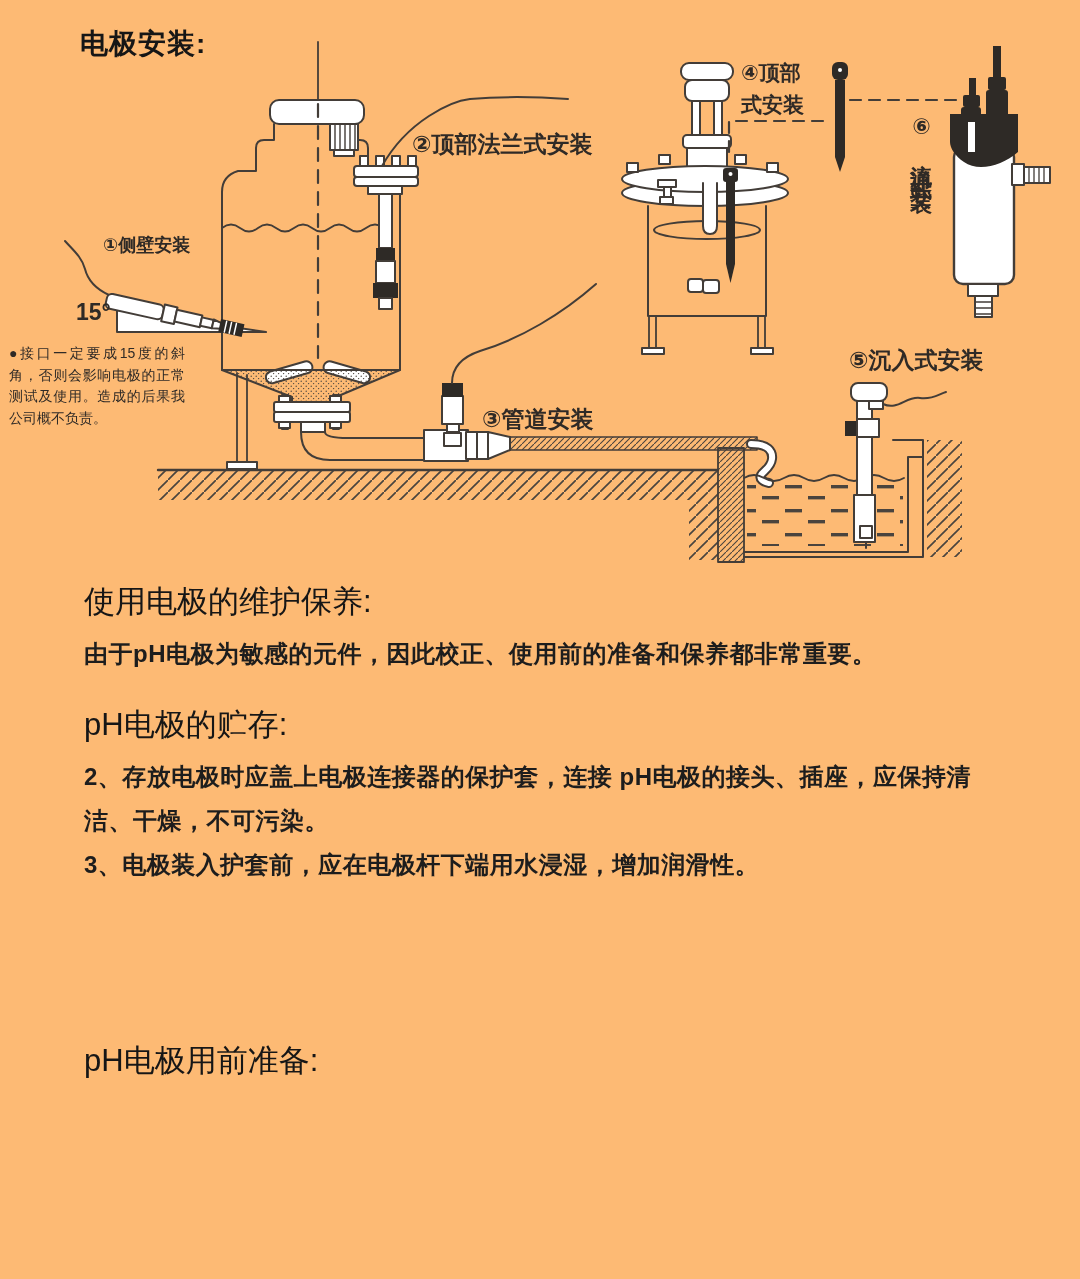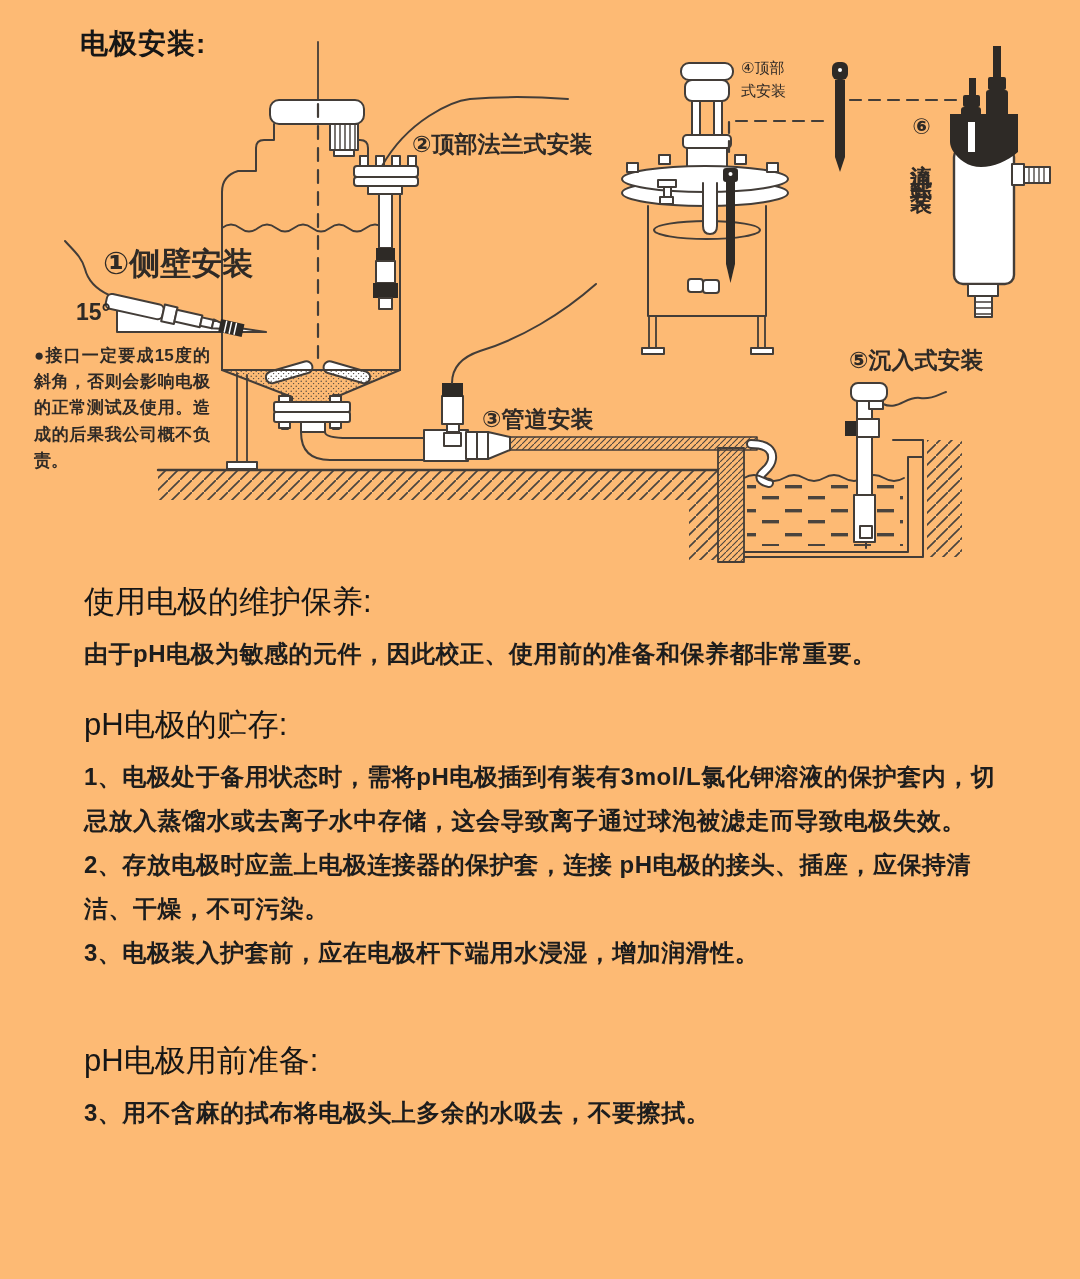--- a/index.html
+++ b/index.html
@@ -2,30 +2,30 @@
 <html><head>
 <meta charset="utf-8">
 <style>
   html,body{margin:0;padding:0;background:#ffffff;}
   #page{position:relative;width:1080px;height:1279px;background:#fdba74;overflow:hidden;
         font-family:"Liberation Sans","DejaVu Sans",sans-serif;color:#1d1d1d;}
   #diagram-svg{position:absolute;left:0;top:0;width:1080px;height:575px;}
   .lbl{position:absolute;color:#2b2项623;color:#2b2623;font-weight:600;white-space:nowrap;}
   .lbl,.note,.vlbl{color:#2f2a26;}
   .t-title{position:absolute;left:80px;top:25px;font-size:28px;font-weight:800;letter-spacing:1px;color:#161616;}
-  .l-side{left:103px;top:243px;font-size:31px;}
+  .l-side{left:103px;top:233px;font-size:18px;}
   .l-angle{left:76px;top:299px;font-size:23px;font-weight:800;}
   .l-flange{left:412px;top:129px;font-size:23px;}
   .l-pipe{left:482px;top:404px;font-size:23px;}
-  .l-top{position:absolute;left:741px;top:57px;font-size:15px;line-height:1.5;font-weight:400;color:#2f2a26;}
+  .l-top{position:absolute;left:741px;top:57px;font-size:21px;line-height:1.5;font-weight:700;color:#2f2a26;}
   .l-sub{left:849px;top:345px;font-size:23px;}
   .vlbl{position:absolute;left:906px;top:114px;font-size:22px;font-weight:600;
         writing-mode:vertical-rl;text-orientation:upright;letter-spacing:7px;}
-  .note{position:absolute;left:34px;top:343px;width:176px;font-size:17px;line-height:1.54;
-        font-weight:700;text-align:justify;}
+  .note{position:absolute;left:9px;top:343px;width:176px;font-size:14px;line-height:1.54;
+        font-weight:400;text-align:justify;}
   .sec{position:absolute;left:84px;width:918px;}
   .sec h2{margin:0 0 11px 0;font-size:31px;line-height:38px;font-weight:400;color:#161616;}
   .sec p{margin:0;font-size:24px;line-height:44px;font-weight:600;letter-spacing:0.5px;color:#1d1d1d;}
   #sec-maintenance{top:583px;}
   #sec-storage{top:706px;}
   #sec-preparation{top:1042px;}
 </style>
 </head>
 <body>
 
@@ -240,23 +240,21 @@
   <div class="lbl l-sub">⑤沉入式安装</div>
   <div class="vlbl">⑥流通式安装</div>
 
   <section class="sec" id="sec-maintenance">
     <h2>使用电极的维护保养:</h2>
     <p>由于pH电极为敏感的元件，因此校正、使用前的准备和保养都非常重要。</p>
   </section>
 
   <section class="sec" id="sec-storage">
     <h2>pH电极的贮存:</h2>
-    <p>1、电极处于备用状态时，需将pH电极插到有装有3mol/L氯化钾溶液的保护套内，切忌放入蒸馏水或去离子水中存储，这会导致离子通过球泡被滤走而导致电极失效。</p>
     <p>2、存放电极时应盖上电极连接器的保护套，连接 pH电极的接头、插座，应保持清洁、干燥，不可污染。</p>
     <p>3、电极装入护套前，应在电极杆下端用水浸湿，增加润滑性。</p>
   </section>
 
   <section class="sec" id="sec-preparation">
     <h2>pH电极用前准备:</h2>
-    <p>3、用不含麻的拭布将电极头上多余的水吸去，不要擦拭。</p>
   </section>
 
 </div>
 
 </body></html>

